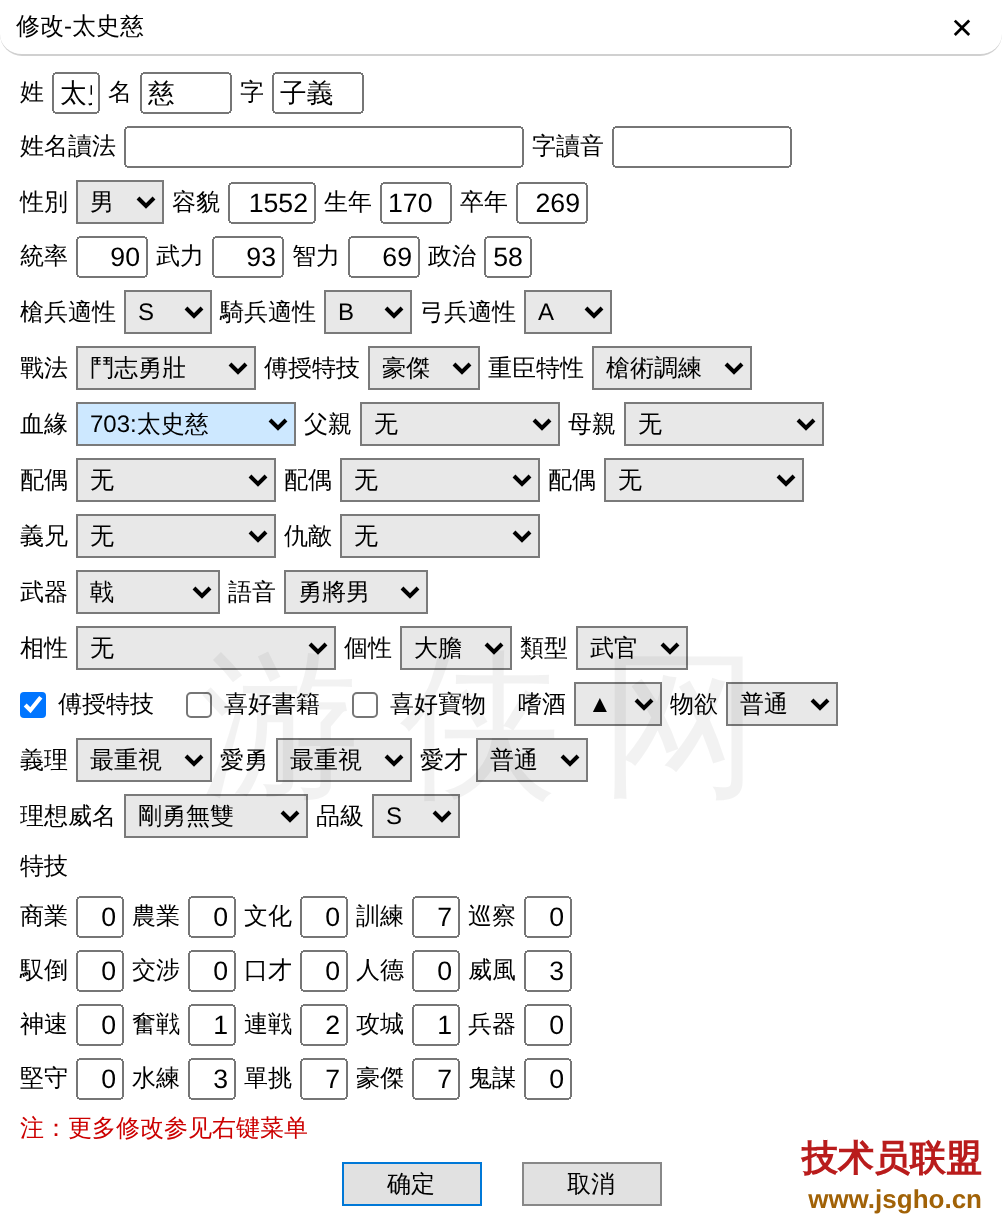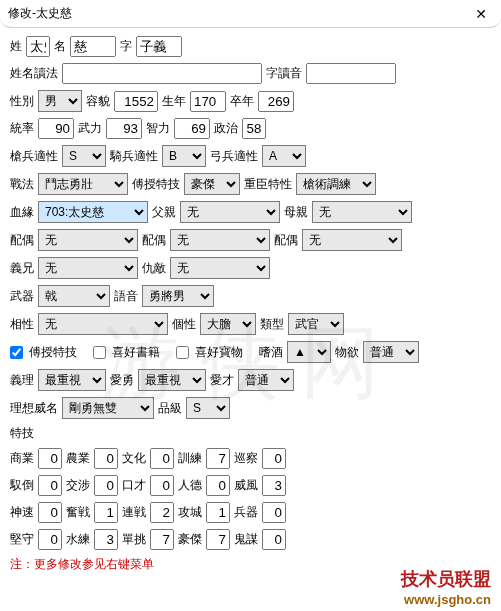--- a/index.html
+++ b/index.html
@@ -301,18 +301,22 @@
     <span class="lbl">單挑</span>
     <input class="fld" style="width: 24px; text-align: right;" value="7">
     <span class="lbl">豪傑</span>
     <input class="fld" style="width: 24px; text-align: right;" value="7">
     <span class="lbl">鬼謀</span>
     <input class="fld" style="width: 24px; text-align: right;" value="0">
   </div>
 
   <div class="note">注：更多修改参见右键菜单</div>
 
+  <div class="buttons">
+    <button class="btn">确定</button>
+    <button class="btn2">取消</button>
+  </div>
 
 </div>
 
 <div class="watermark1">游侠网</div>
 <div class="watermark2">技术员联盟</div>
 <div class="watermark3">www.jsgho.cn</div>
 
 </body></html>

